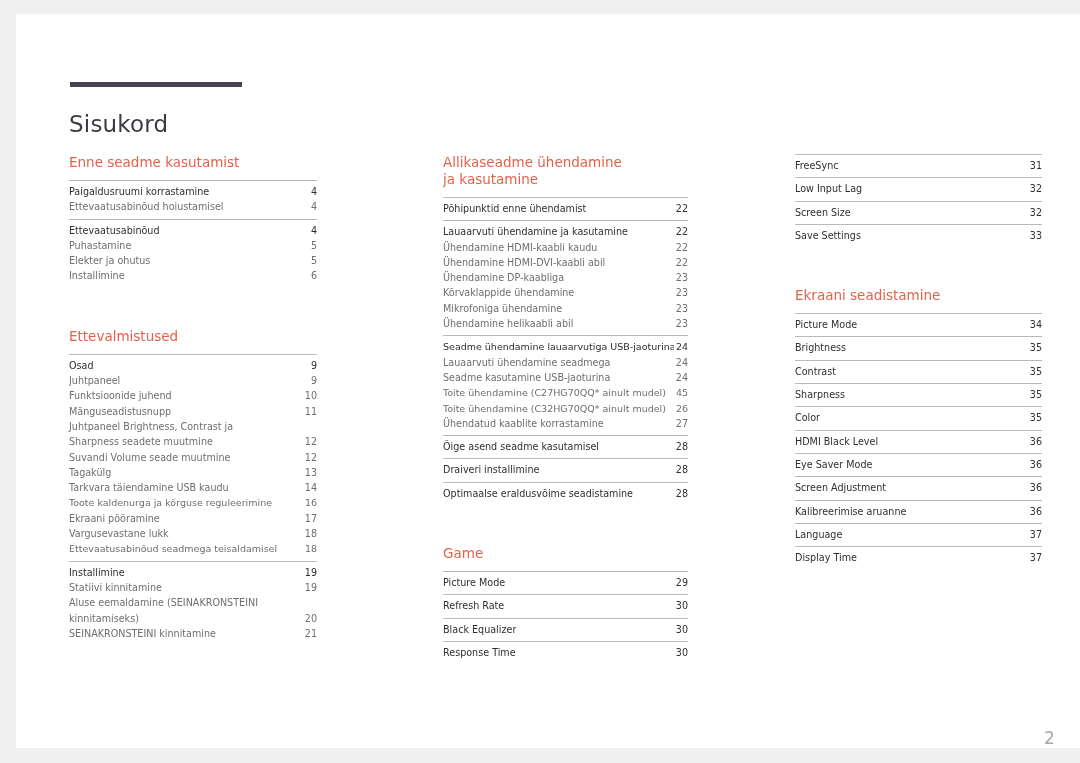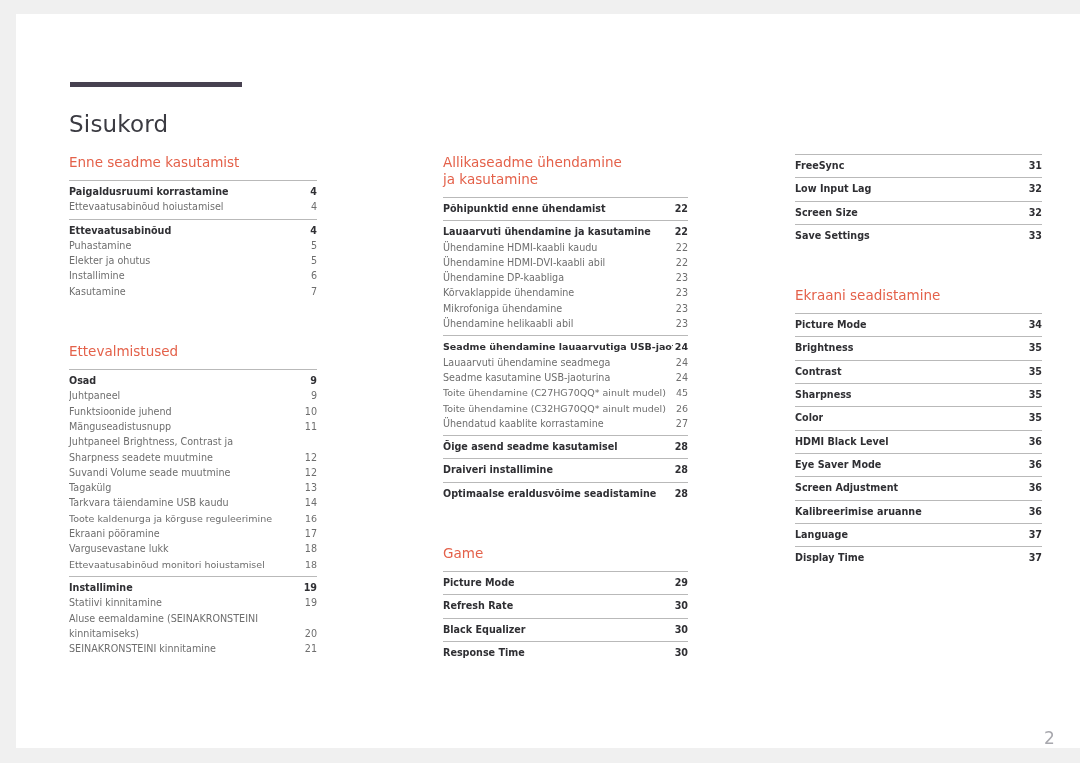--- a/index.html
+++ b/index.html
@@ -74,21 +74,21 @@
     align-items: baseline;
     font-size: 9.6px;
     line-height: 15.3px;
     color: #6e6e6e;
     white-space: nowrap;
   }
   .entry .label { flex: 0 1 auto; overflow: hidden; }
   .entry .dots { flex: 1 1 auto; min-width: 4px; }
   .entry .pg { flex: 0 0 auto; text-align: right; min-width: 12px; }
 
-  .entry.primary { color: #2f2f33; font-weight: bold; justify-content: flex-end; }
+  .entry.primary { color: #2f2f33; font-weight: normal; justify-content: flex-end; }
 
   .entry.squeeze { font-size: 9.5px; }
   .entry.squeeze .dots { min-width: 2px; }
 
   .pagenum {
     position: absolute;
     left: 1028px;
     top: 714px;
     font-size: 17px;
     color: #a8a8ae;
@@ -143,25 +143,20 @@
           </div>
           <div class="entry">
             <span class="label">Elekter ja ohutus</span>
             <span class="dots"></span>
             <span class="pg">5</span>
           </div>
           <div class="entry">
             <span class="label">Installimine</span>
             <span class="dots"></span>
             <span class="pg">6</span>
-          </div>
-          <div class="entry">
-            <span class="label">Kasutamine</span>
-            <span class="dots"></span>
-            <span class="pg">7</span>
           </div>
         </div>
         <div class="sec-head spacer-top">Ettevalmistused</div>
         <div class="group">
           <div class="entry primary">
             <span class="label">Osad</span>
             <span class="dots"></span>
             <span class="pg">9</span>
           </div>
           <div class="entry">
@@ -211,21 +206,21 @@
             <span class="label">Ekraani pööramine</span>
             <span class="dots"></span>
             <span class="pg">17</span>
           </div>
           <div class="entry">
             <span class="label">Vargusevastane lukk</span>
             <span class="dots"></span>
             <span class="pg">18</span>
           </div>
           <div class="entry squeeze">
-            <span class="label">Ettevaatusabinõud monitori hoiustamisel</span>
+            <span class="label">Ettevaatusabinõud seadmega teisaldamisel</span>
             <span class="dots"></span>
             <span class="pg">18</span>
           </div>
         </div>
         <div class="group">
           <div class="entry primary">
             <span class="label">Installimine</span>
             <span class="dots"></span>
             <span class="pg">19</span>
           </div>

